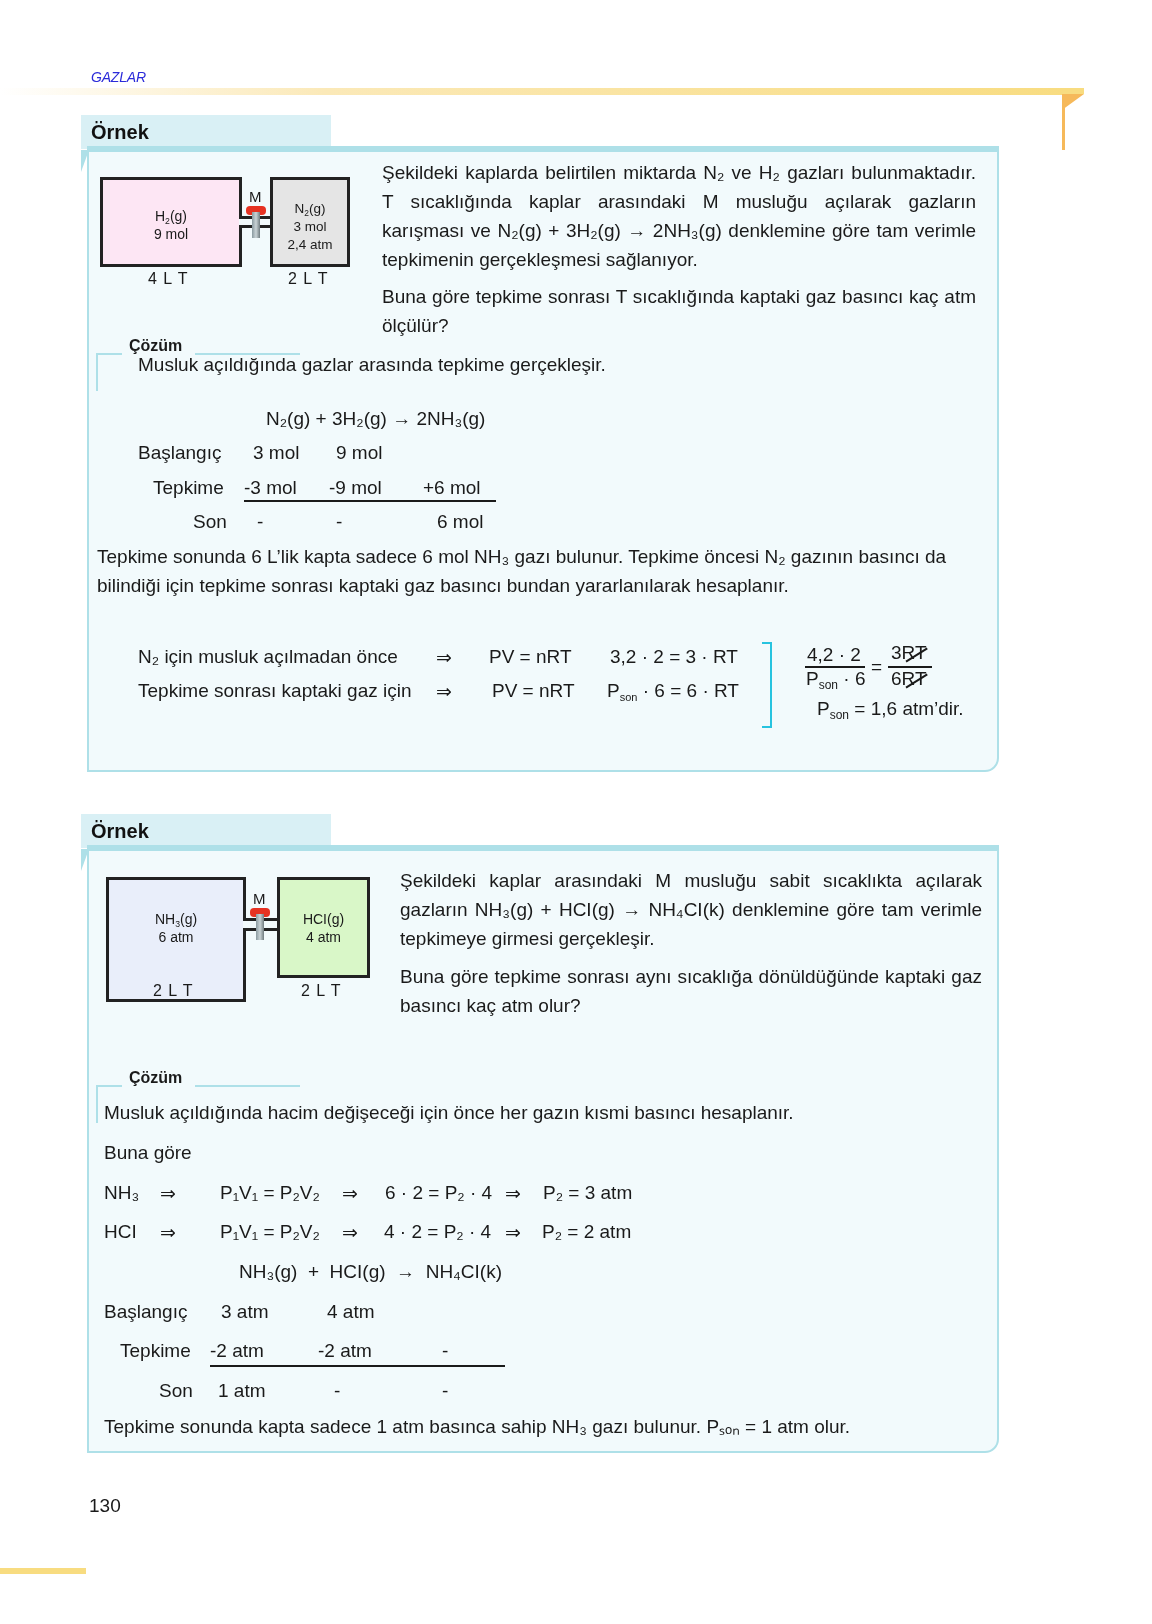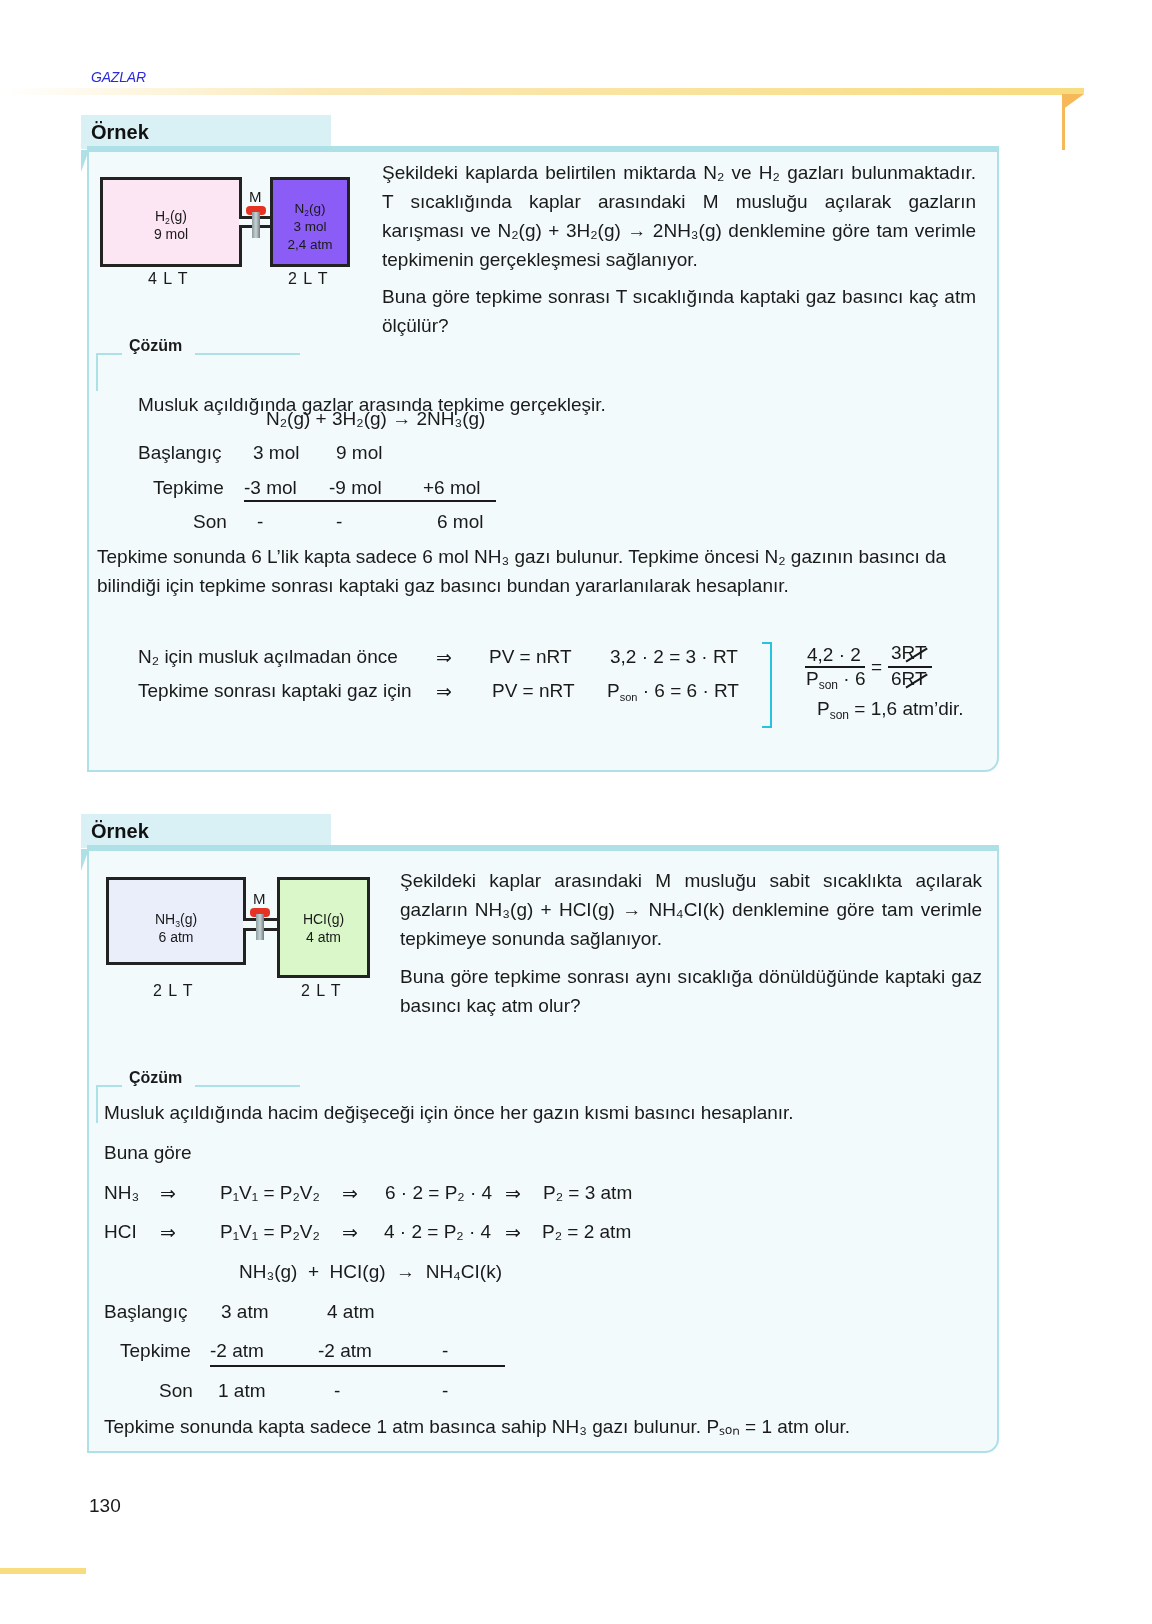--- a/index.html
+++ b/index.html
@@ -50,40 +50,40 @@
 
 <div class="abs ornek-tab" style="left:81px; top:115px;">Örnek</div>
 <div class="abs box-notch" style="left:81px; top:150px;"></div>
 <div class="abs box" style="left:87px; top:146px; width:912px; height:626px;"></div>
 
 <div class="abs vessel" style="left:100px; top:177px; width:142px; height:90px; background:#fde6f4; padding-top:27px;">
   <div><span>H</span><sub>2</sub><span>(g)</span></div>
   <div>9 mol</div>
 </div>
 <div class="abs" style="left:239px; top:216px; width:34px; height:12px; background:#f2fafc; border-top:3px solid #222; border-bottom:3px solid #222;"></div>
-<div class="abs vessel" style="left:270px; top:177px; width:80px; height:90px; background:#8b5cf6; padding-top:20px; font-size:13.5px;">
+<div class="abs vessel" style="left:270px; top:177px; width:80px; height:90px; background:#e5e5e5; padding-top:20px; font-size:13.5px;">
   <div><span>N</span><sub>2</sub><span>(g)</span></div>
   <div>3 mol</div>
   <div>2,4 atm</div>
 </div>
 <div class="abs m-label" style="left:249px; top:188px;">M</div>
 <div class="abs valve-head" style="left:246px; top:206px;"></div>
 <div class="abs valve-stem" style="left:252px; top:212px;"></div>
 <div class="abs vlabel" style="left:148px; top:270px;">4 L   T</div>
 <div class="abs vlabel" style="left:288px; top:270px;">2 L   T</div>
 
 <div class="abs para" style="left:382px; top:158px; width:594px;">Şekildeki kaplarda belirtilen miktarda N₂ ve H₂ gazları bulunmaktadır. T sıcaklığında kaplar arasındaki M musluğu açılarak gazların karışması ve N₂(g) + 3H₂(g) → 2NH₃(g) denklemine göre tam verimle tepkimenin gerçekleşmesi sağlanıyor.</div>
 <div class="abs para" style="left:382px; top:282px; width:594px;">Buna göre tepkime sonrası T sıcaklığında kaptaki gaz basıncı kaç atm ölçülür?</div>
 
 <div class="abs cozum-line" style="left:96px; top:353px; width:26px;"></div>
 <div class="abs cozum-vline" style="left:96px; top:353px; height:38px;"></div>
 <div class="abs cozum-title" style="left:129px; top:337px;">Çözüm</div>
 <div class="abs cozum-line" style="left:195px; top:353px; width:105px;"></div>
 
-<div class="abs txt" style="left:138px; top:394px;text-align:center;">Musluk açıldığında gazlar arasında tepkime gerçekleşir.</div>
+<div class="abs txt" style="left:138px; top:354px;text-align:center;">Musluk açıldığında gazlar arasında tepkime gerçekleşir.</div>
 <div class="abs txt" style="left:266px; top:408px;">N₂(g) + 3H₂(g) → 2NH₃(g)</div>
 
 <div class="abs txt" style="left:138px; top:442px;">Başlangıç</div>
 <div class="abs txt" style="left:253px; top:442px;">3 mol</div>
 <div class="abs txt" style="left:336px; top:442px;">9 mol</div>
 
 <div class="abs txt" style="left:153px; top:477px;">Tepkime</div>
 <div class="abs txt" style="left:244px; top:477px;">-3 mol</div>
 <div class="abs txt" style="left:329px; top:477px;">-9 mol</div>
 <div class="abs txt" style="left:423px; top:477px;">+6 mol</div>
@@ -114,36 +114,36 @@
 <div class="abs txt" style="left:871px; top:656px;">=</div>
 <div class="abs txt" style="left:891px; top:642px;"><span>3</span><span class="strike">RT</span></div>
 <div class="abs frac-line" style="left:888px; top:666px; width:44px;"></div>
 <div class="abs txt" style="left:891px; top:668px;"><span>6</span><span class="strike">RT</span></div>
 <div class="abs txt" style="left:817px; top:698px;"><span>P</span><sub style="font-size:12px;">son</sub><span> = 1,6  atm’dir.</span></div>
 
 <div class="abs ornek-tab" style="left:81px; top:814px;">Örnek</div>
 <div class="abs box-notch" style="left:81px; top:849px;"></div>
 <div class="abs box" style="left:87px; top:845px; width:912px; height:608px;"></div>
 
-<div class="abs vessel" style="left:106px; top:877px; width:140px; height:88px; background:#e9eefa; padding-top:30px;">
+<div class="abs vessel" style="left:106px; top:877px; width:140px; height:125px; background:#e9eefa; padding-top:30px;">
   <div><span>NH</span><sub>3</sub><span>(g)</span></div>
   <div>6 atm</div>
 </div>
 <div class="abs" style="left:243px; top:918px; width:37px; height:13px; background:#f2fafc; border-top:3px solid #222; border-bottom:3px solid #222;"></div>
 <div class="abs vessel" style="left:277px; top:877px; width:93px; height:101px; background:#d9f7c8; padding-top:30px;">
   <div>HCI(g)</div>
   <div>4 atm</div>
 </div>
 <div class="abs m-label" style="left:253px; top:890px;">M</div>
 <div class="abs valve-head" style="left:250px; top:908px;"></div>
 <div class="abs valve-stem" style="left:256px; top:914px;"></div>
 <div class="abs vlabel" style="left:153px; top:982px;">2 L   T</div>
 <div class="abs vlabel" style="left:301px; top:982px;">2 L   T</div>
 
-<div class="abs para" style="left:400px; top:866px; width:582px;">Şekildeki kaplar arasındaki M musluğu sabit sıcaklıkta açılarak gazların NH₃(g) + HCI(g) → NH₄CI(k) denklemine göre tam verimle tepkimeye sonunda sağlanıyor.</div>
+<div class="abs para" style="left:400px; top:866px; width:582px;">Şekildeki kaplar arasındaki M musluğu sabit sıcaklıkta açılarak gazların NH₃(g) + HCI(g) → NH₄CI(k) denklemine göre tam verimle tepkimeye girmesi gerçekleşir.</div>
 <div class="abs para" style="left:400px; top:962px; width:582px;">Buna göre tepkime sonrası aynı sıcaklığa dönüldüğünde kaptaki gaz basıncı kaç atm olur?</div>
 
 <div class="abs cozum-line" style="left:96px; top:1085px; width:26px;"></div>
 <div class="abs cozum-vline" style="left:96px; top:1085px; height:38px;"></div>
 <div class="abs cozum-title" style="left:129px; top:1069px;">Çözüm</div>
 <div class="abs cozum-line" style="left:195px; top:1085px; width:105px;"></div>
 
 <div class="abs txt" style="left:104px; top:1102px;">Musluk açıldığında hacim değişeceği için önce her gazın kısmi basıncı hesaplanır.</div>
 <div class="abs txt" style="left:104px; top:1142px;">Buna göre</div>
 

